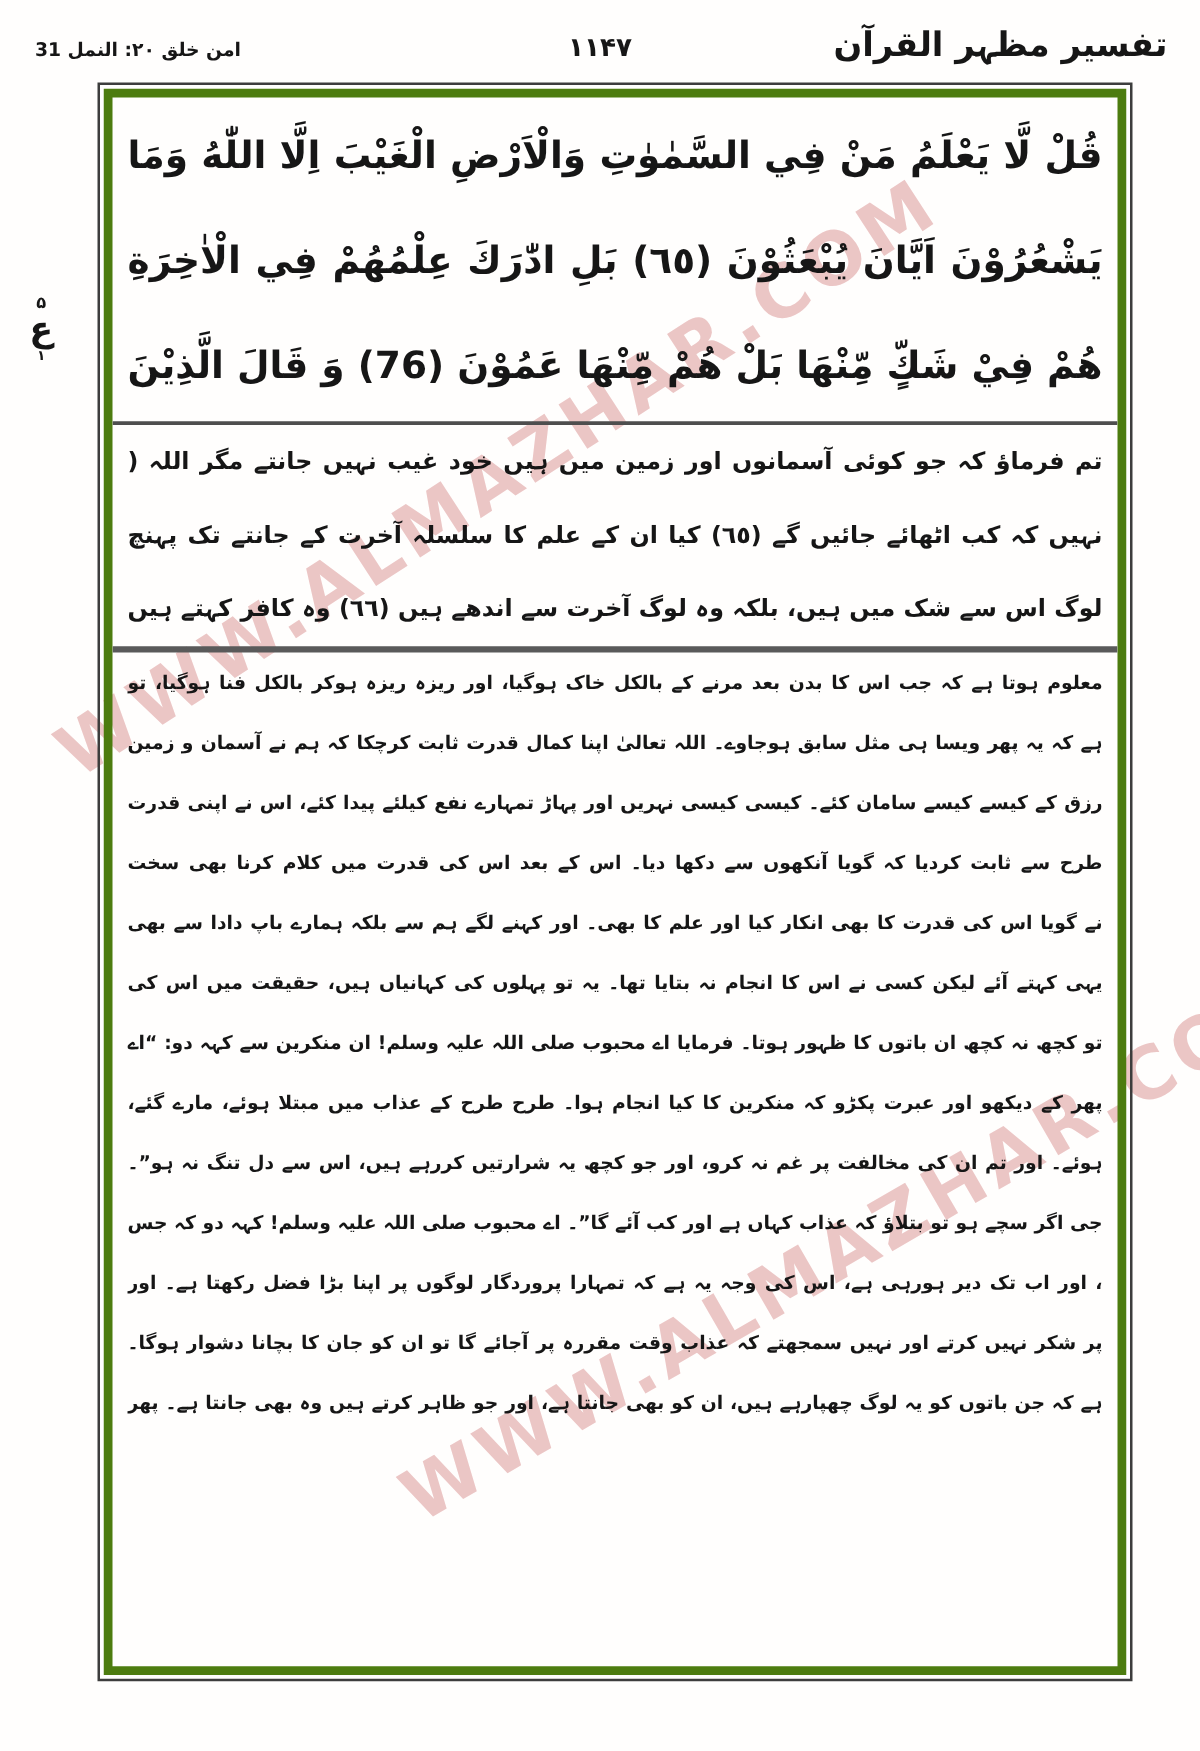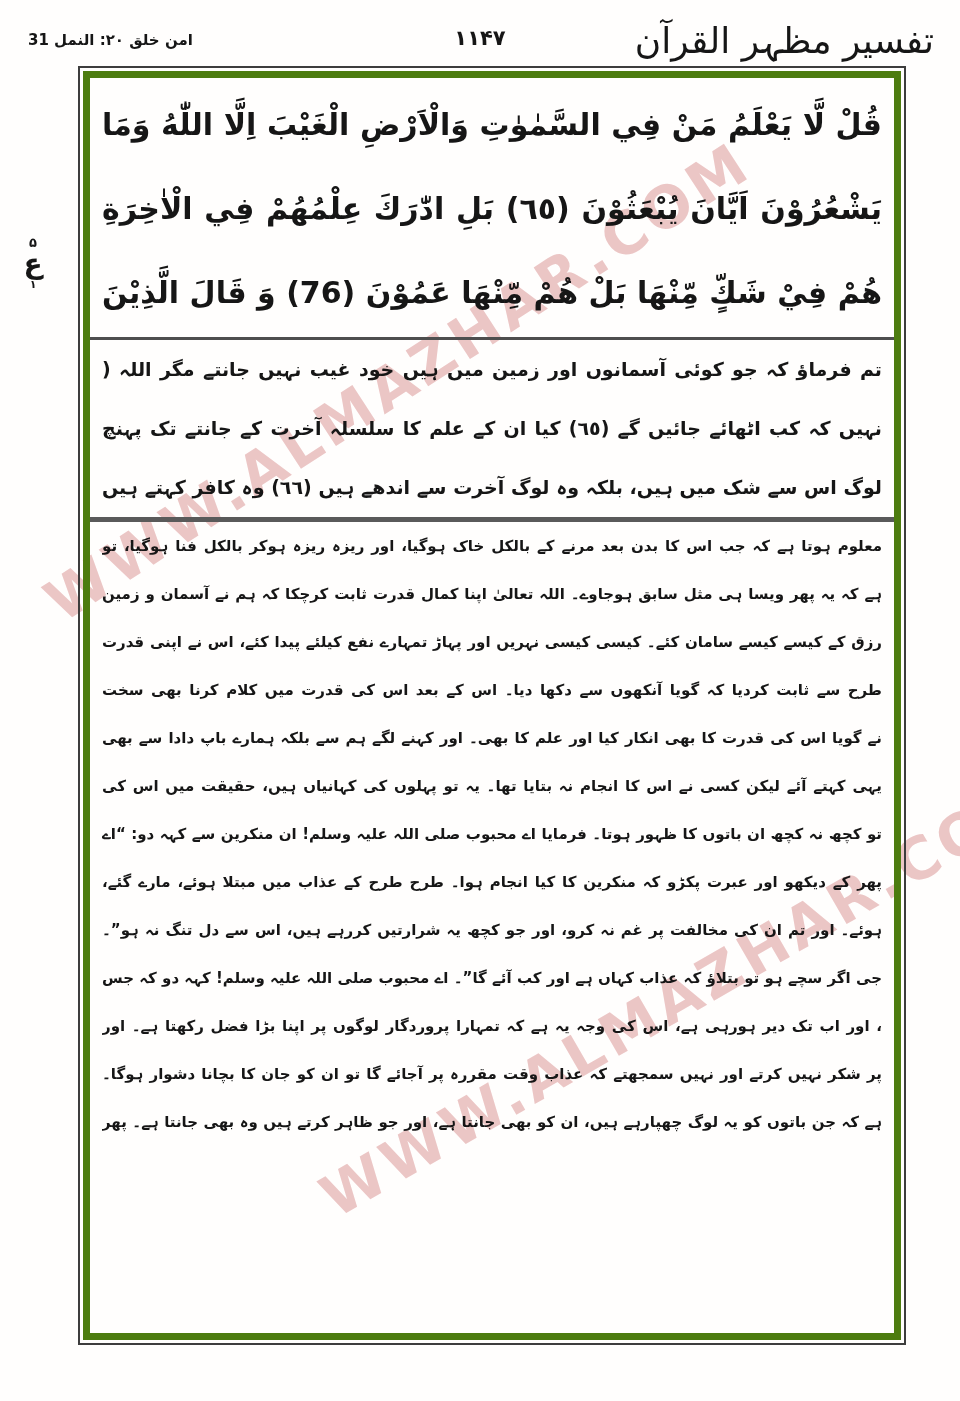--- a/index.html
+++ b/index.html
@@ -3,21 +3,21 @@
 <meta charset="utf-8">
 <style>
   html,body{margin:0;padding:0;}
   body{background:#e9e9e9;font-family:"DejaVu Sans",sans-serif;}
   .page{
     position:relative;width:960px;height:1401px;margin:0 auto;
     background:#fffefd;overflow:hidden;color:#161616;
   }
   
   .hdr-title{
-    position:absolute;top:20px;right:26px;font-size:36px;font-weight:normal;
+    position:absolute;top:20px;right:26px;font-size:27px;font-weight:bold;
     direction:rtl;
   }
   .hdr-page-num{
     position:absolute;top:26px;left:50%;transform:translateX(-50%);
     font-size:21px;font-weight:bold;letter-spacing:2px;text-align:center;
   }
   .hdr-ref{
     position:absolute;top:31px;left:28px;font-size:15px;font-weight:bold;
     direction:rtl;
   }

